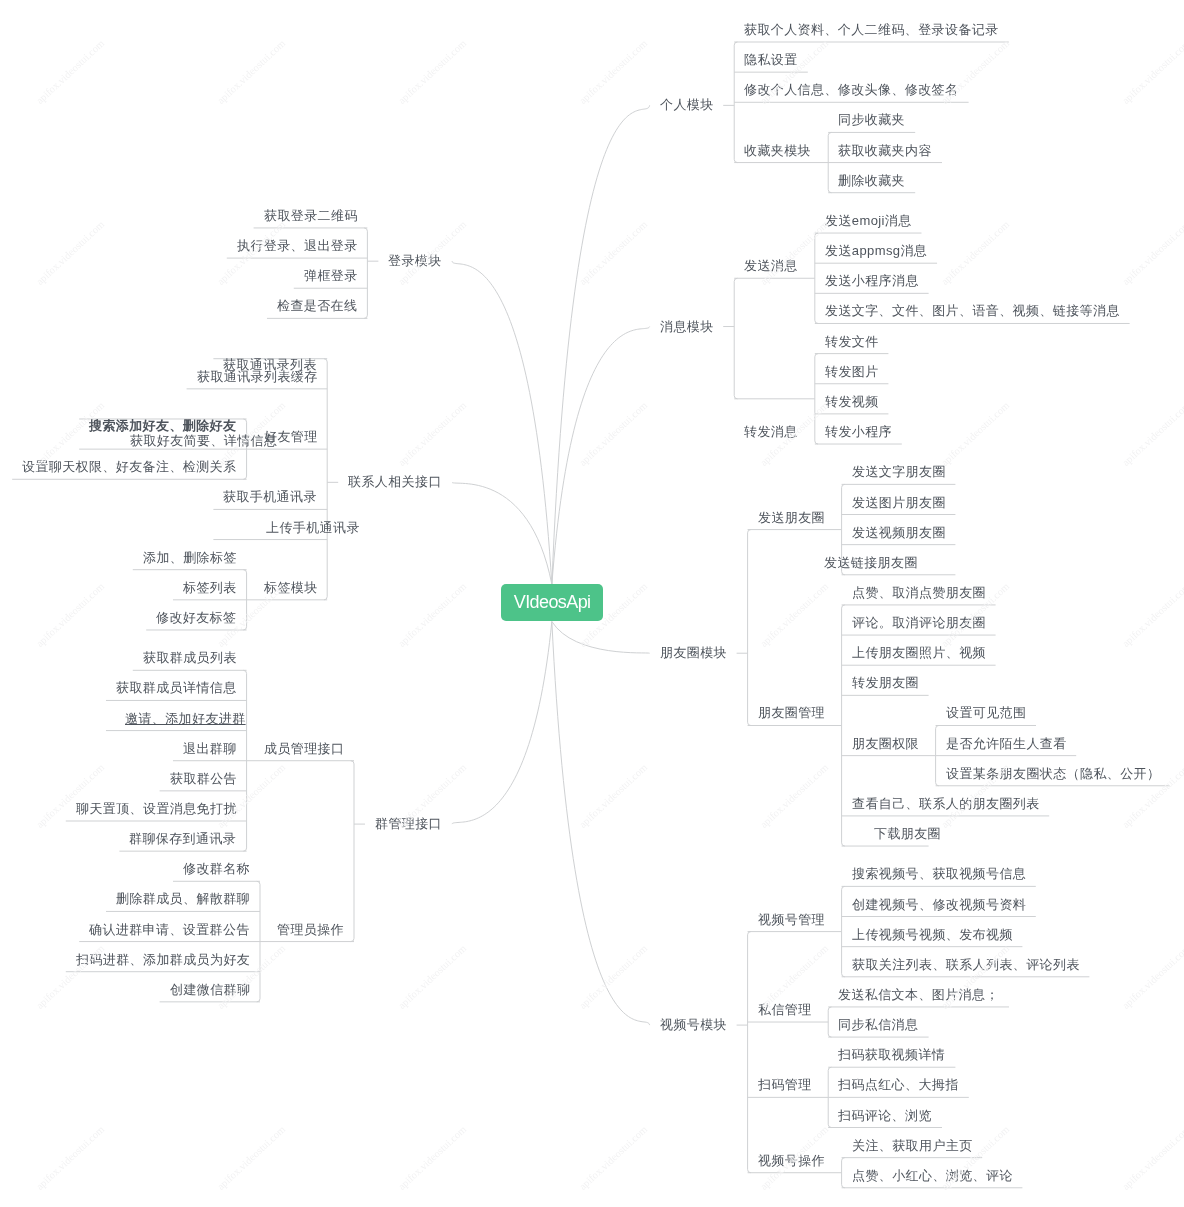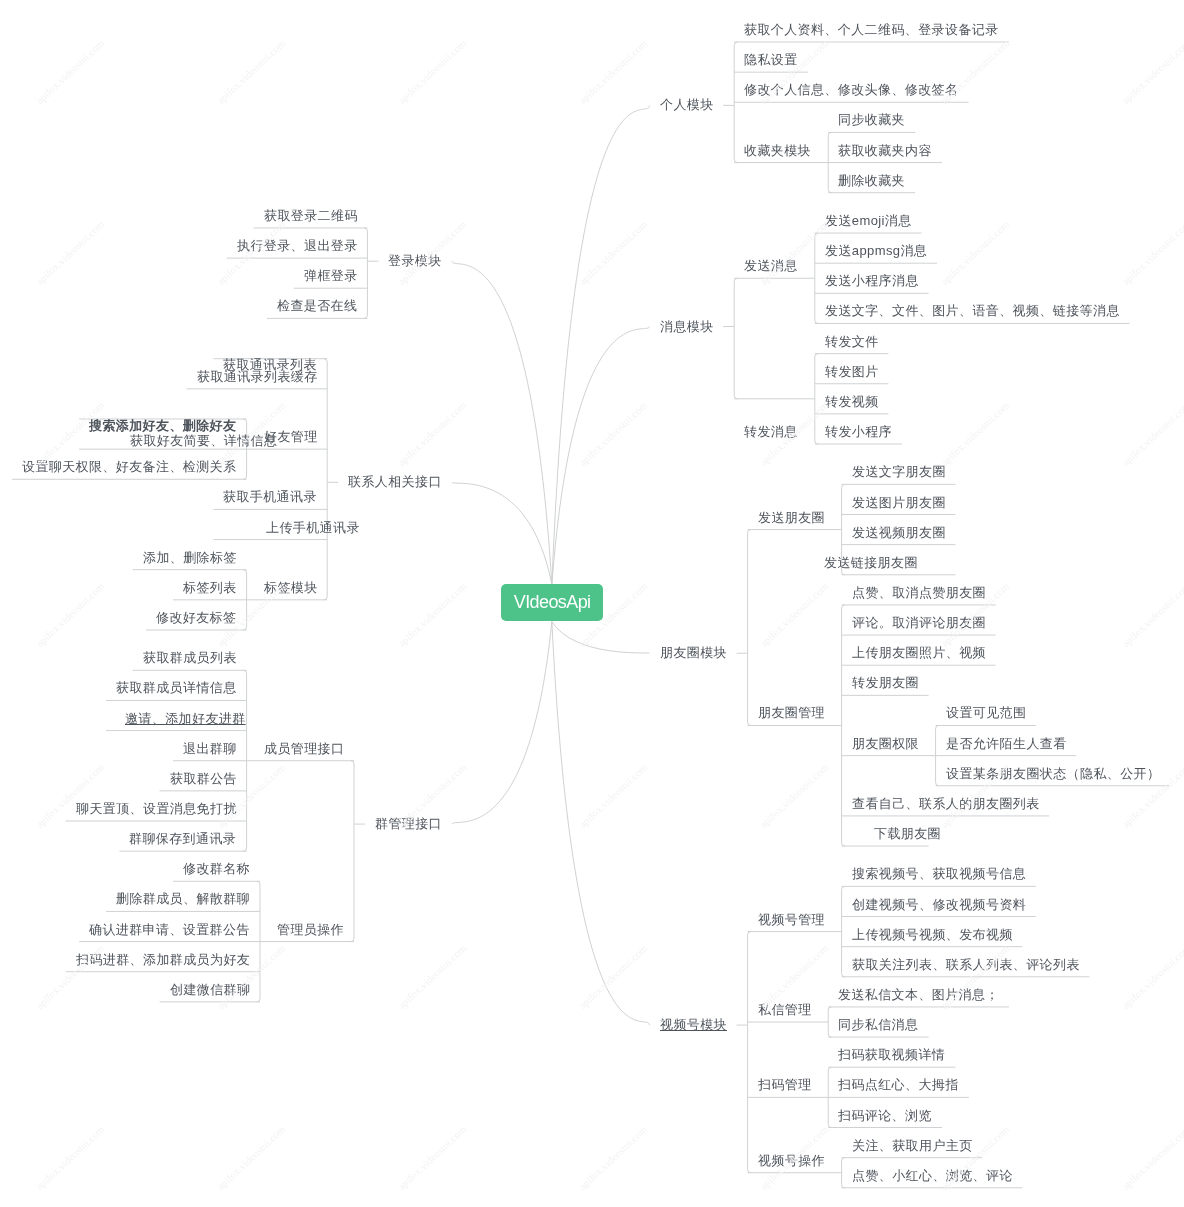--- a/index.html
+++ b/index.html
@@ -188,21 +188,21 @@
     <div class="node" style="left: 851.6px; top: 583.93px;">点赞、取消点赞朋友圈</div>
     <div class="node" style="left: 851.6px; top: 614.07px;">评论。取消评论朋友圈</div>
     <div class="node" style="left: 851.6px; top: 644.21px;">上传朋友圈照片、视频</div>
     <div class="node" style="left: 851.6px; top: 674.35px;">转发朋友圈</div>
     <div class="node" style="left: 851.6px; top: 734.63px;">朋友圈权限</div>
     <div class="node" style="left: 945.6px; top: 704.49px;">设置可见范围</div>
     <div class="node" style="left: 945.6px; top: 734.63px;">是否允许陌生人查看</div>
     <div class="node" style="left: 945.6px; top: 764.77px;">设置某条朋友圈状态（隐私、公开）</div>
     <div class="node" style="left: 851.6px; top: 794.91px;">查看自己、联系人的朋友圈列表</div>
     <div class="node" style="left: 851.6px; top: 825.05px; margin-left: 22px;">下载朋友圈</div>
-    <div class="node" style="left: 659.6px; top: 1016.09px; text-decoration: underline;">视频号模块</div>
+    <div class="node" style="left: 659.6px; top: 1016.09px;">视频号模块</div>
     <div class="node" style="left: 757.6px; top: 910.6px;">视频号管理</div>
     <div class="node" style="left: 851.6px; top: 865.39px;">搜索视频号、获取视频号信息</div>
     <div class="node" style="left: 851.6px; top: 895.53px;">创建视频号、修改视频号资料</div>
     <div class="node" style="left: 851.6px; top: 925.67px;">上传视频号视频、发布视频</div>
     <div class="node" style="left: 851.6px; top: 955.81px;">获取关注列表、联系人列表、评论列表</div>
     <div class="node" style="left: 757.6px; top: 1001.02px;">私信管理</div>
     <div class="node" style="left: 838.209px; top: 985.95px;">发送私信文本、图片消息；</div>
     <div class="node" style="left: 838.209px; top: 1016.09px;">同步私信消息</div>
     <div class="node" style="left: 757.6px; top: 1076.37px;">扫码管理</div>
     <div class="node" style="left: 838.209px; top: 1046.23px;">扫码获取视频详情</div>

